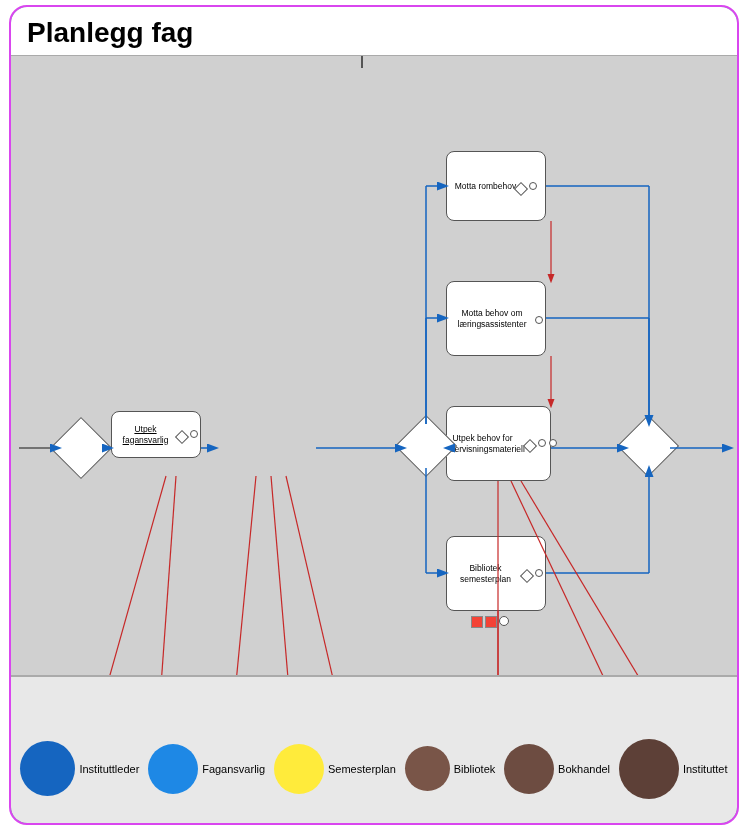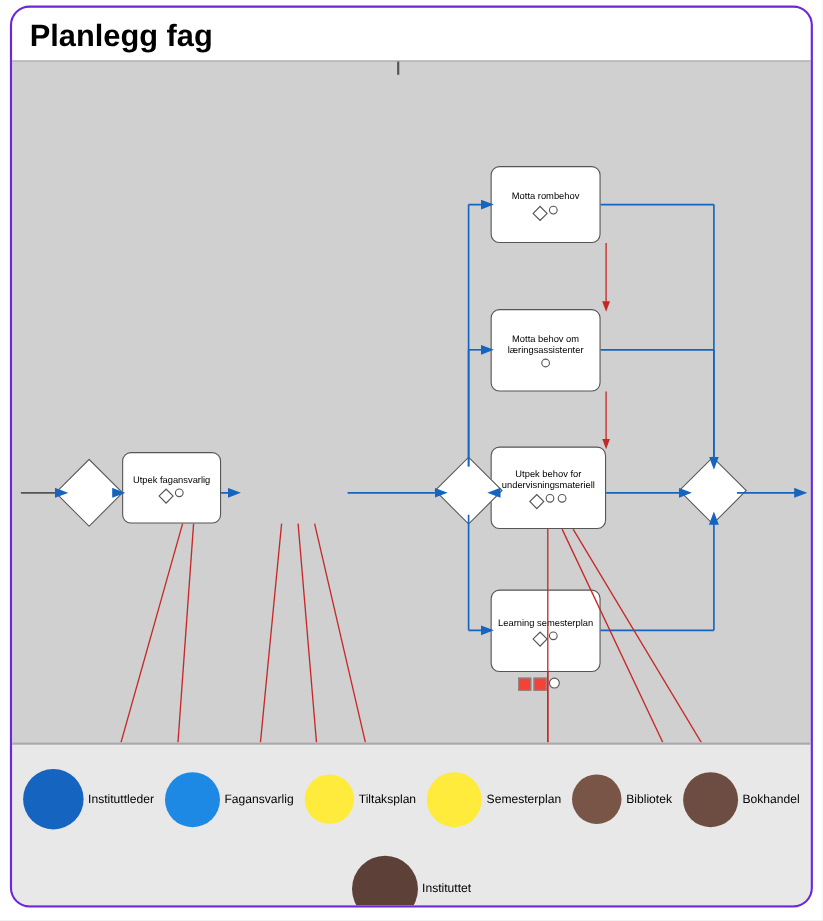--- a/index.html
+++ b/index.html
@@ -7,23 +7,23 @@
       width: 748px;
       height: 837px;
       overflow: hidden;
       font-family: Arial, sans-serif;
       background: #fff;
     }
     .main-container {
       width: 730px;
       height: 820px;
       margin: 5px auto;
-      border: 2px solid #6d28d9;
+      border: 2px solid #d946ef;
       border-radius: 18px;
-      background: #c4b5fd;
+      background: #4c1d95;
       position: relative;
       overflow: hidden;
     }
     .title-area {
       padding: 10px 16px 6px 16px;
       background: #fff;
     }
     .title-text {
       font-size: 28px;
       font-weight: bold;
@@ -48,21 +48,20 @@
       padding: 10px 5px;
       flex-wrap: wrap;
     }
     
     .bpmn-task {
       position: absolute;
       border: 1.5px solid #555;
       border-radius: 8px;
       background: #fff;
       display: flex;
-      flex-direction: column;
       align-items: center;
       justify-content: center;
       font-size: 9px;
       text-align: center;
       padding: 2px;
     }
     .bpmn-task-label {
       font-size: 8.5px;
       line-height: 1.2;
       color: #000;
@@ -111,21 +110,21 @@
 
 <div class="main-container">
   <div class="title-area">
     <span class="title-text">Planlegg fag</span>
   </div>
 
   <div class="diagram-area">
 
     <div style="position:absolute;top:0;left:350px;width:2px;height:12px;background:#555;"></div>
 
-    <div class="bpmn-task" style="left:100px;top:355px;width:90px;height:65px;">
+    <div class="bpmn-task" style="left:100px;top:355px;width:90px;height:47px;text-decoration:underline;">
       <div class="bpmn-task-label">Utpek fagansvarlig</div>
       <div class="bpmn-task-icons">
         <div style="width:10px;height:10px;background:#fff;border:1px solid #555;transform:rotate(45deg);margin-top:2px;"></div>
         <div class="bpmn-task-icon"></div>
       </div>
     </div>
 
 
     <div class="bpmn-task" style="left:435px;top:95px;width:100px;height:70px;">
       <div class="bpmn-task-label">Motta rombehov</div>
@@ -145,21 +144,21 @@
     <div class="bpmn-task" style="left:435px;top:350px;width:105px;height:75px;">
       <div class="bpmn-task-label">Utpek behov for undervisningsmateriell</div>
       <div class="bpmn-task-icons">
         <div style="width:10px;height:10px;background:#fff;border:1px solid #555;transform:rotate(45deg);margin-top:2px;"></div>
         <div class="bpmn-task-icon"></div>
         <div class="bpmn-task-icon"></div>
       </div>
     </div>
 
     <div class="bpmn-task" style="left:435px;top:480px;width:100px;height:75px;">
-      <div class="bpmn-task-label">Learning semesterplan</div>
+      <div class="bpmn-task-label">Bibliotek semesterplan</div>
       <div class="bpmn-task-icons">
         <div style="width:10px;height:10px;background:#fff;border:1px solid #555;transform:rotate(45deg);margin-top:2px;"></div>
         <div class="bpmn-task-icon"></div>
       </div>
     </div>
 
     <div style="position:absolute;left:48px;top:370px;width:44px;height:44px;background:#fff;border:1.5px solid #555;transform:rotate(45deg);"></div>
 
     <div style="position:absolute;left:393px;top:368px;width:44px;height:44px;background:#fff;border:1.5px solid #555;transform:rotate(45deg);"></div>
 
@@ -244,24 +243,20 @@
       <div class="legend-circle" style="width:55px;height:55px;background:#1565c0;"></div>
       <span class="legend-label">Instituttleder</span>
     </div>
 
     <div class="legend-item">
       <div class="legend-circle" style="width:50px;height:50px;background:#1e88e5;"></div>
       <span class="legend-label">Fagansvarlig</span>
     </div>
 
 
-    <div class="legend-item">
-      <div class="legend-circle" style="width:45px;height:45px;background:#ffeb3b;"></div>
-      <span class="legend-label">Tiltaksplan</span>
-    </div>
 
     <div class="legend-item">
       <div class="legend-circle" style="width:50px;height:50px;background:#ffeb3b;"></div>
       <span class="legend-label">Semesterplan</span>
     </div>
 
 
     <div class="legend-item">
       <div class="legend-circle" style="width:45px;height:45px;background:#795548;"></div>
       <span class="legend-label">Bibliotek</span>

